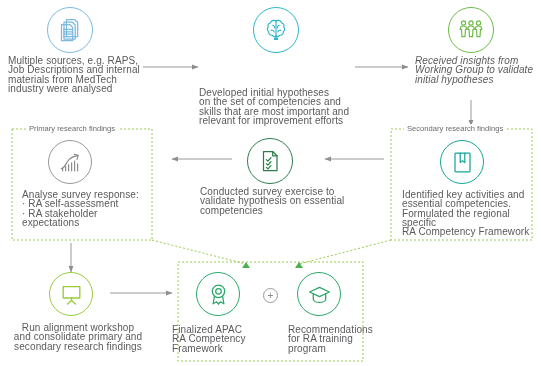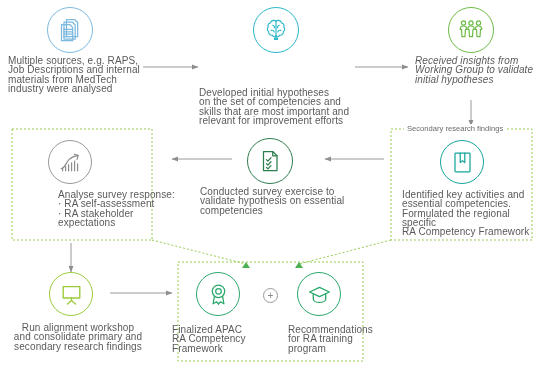--- a/index.html
+++ b/index.html
@@ -54,20 +54,21 @@
 
     <line x1="232" y1="159" x2="172" y2="159" stroke="#8e8e91" stroke-width="0.9" marker-end="url(#ah)"></line>
 
     <line x1="384" y1="159" x2="325" y2="159" stroke="#8e8e91" stroke-width="0.9" marker-end="url(#ah)"></line>
 
     <line x1="71" y1="243" x2="71" y2="272" stroke="#8e8e91" stroke-width="0.9" marker-end="url(#ah)"></line>
 
     <line x1="110" y1="293" x2="172" y2="293" stroke="#8e8e91" stroke-width="0.9" marker-end="url(#ah)"></line>
   </svg>
 
+  <div class="boxlabel" style="left:26px;top:124px;">Primary research findings</div>
   <div class="boxlabel" style="left:404px;top:124px;">Secondary research findings</div>
 
   <div class="node">
     <div class="circ" style="left:47px;top:7px;width:46px;height:46px;border:1.6px solid #7cb9df;">
       <svg width="26" height="26" viewBox="0 0 26 26">
         <g fill="none" stroke="#7cb9df" stroke-width="1.25" stroke-linejoin="round" stroke-linecap="round">
           <path d="M9.5 2.5 h8.2 l3 3 v14 h-11.2 z"></path>
           <path d="M7 5 h8.2 l3 3 v14 h-11.2 z"></path>
           <path d="M4.5 7.5 h8.2 l3 3 v13.2 h-11.2 z"></path>
           <path d="M6.6 12.4 h8.8 M6.6 14.8 h8.8 M6.6 17.2 h8.8 M6.6 19.6 h6"></path>
@@ -128,21 +129,21 @@
     <div class="circ" style="left:48px;top:140px;width:44px;height:44px;border:1.5px solid #9a9a9d;">
       <svg width="25" height="25" viewBox="0 0 25 25">
         <g fill="none" stroke="#8d8d90" stroke-width="1.2" stroke-linejoin="round" stroke-linecap="round">
           <path d="M3.2 18.6 c3.6 0 4.4-5.6 8-9.2 c2.4-2.4 5.2-3.4 8.6-3.8"></path>
           <path d="M16.2 4.2 l4 1.2 l-1.2 4"></path>
           <path d="M4.6 20.8 v-2.6 M7.6 20.8 v-4.4 M10.6 20.8 v-6.2
                    M13.6 20.8 v-8 M16.6 20.8 v-9.6 M19.6 20.8 v-7"></path>
         </g>
       </svg>
     </div>
-    <div class="txt" style="left:22px;top:190px;width:130px;margin-left:36px;">Analyse survey response:
+    <div class="txt" style="left:22px;top:190px;width:130px;">Analyse survey response:
 · RA self-assessment
 · RA stakeholder expectations</div>
   </div>
 
   <div class="node">
     <div class="circ" style="left:247px;top:138px;width:46px;height:46px;border:1.6px solid #2e7d4f;">
       <svg width="26" height="26" viewBox="0 0 26 26">
         <g fill="none" stroke="#2e7d4f" stroke-width="1.25" stroke-linejoin="round" stroke-linecap="round">
           <path d="M6.5 3.5 h9.2 l4.3 4.3 v14.7 h-13.5 z"></path>
           <path d="M15.7 3.5 v4.3 h4.3"></path>

